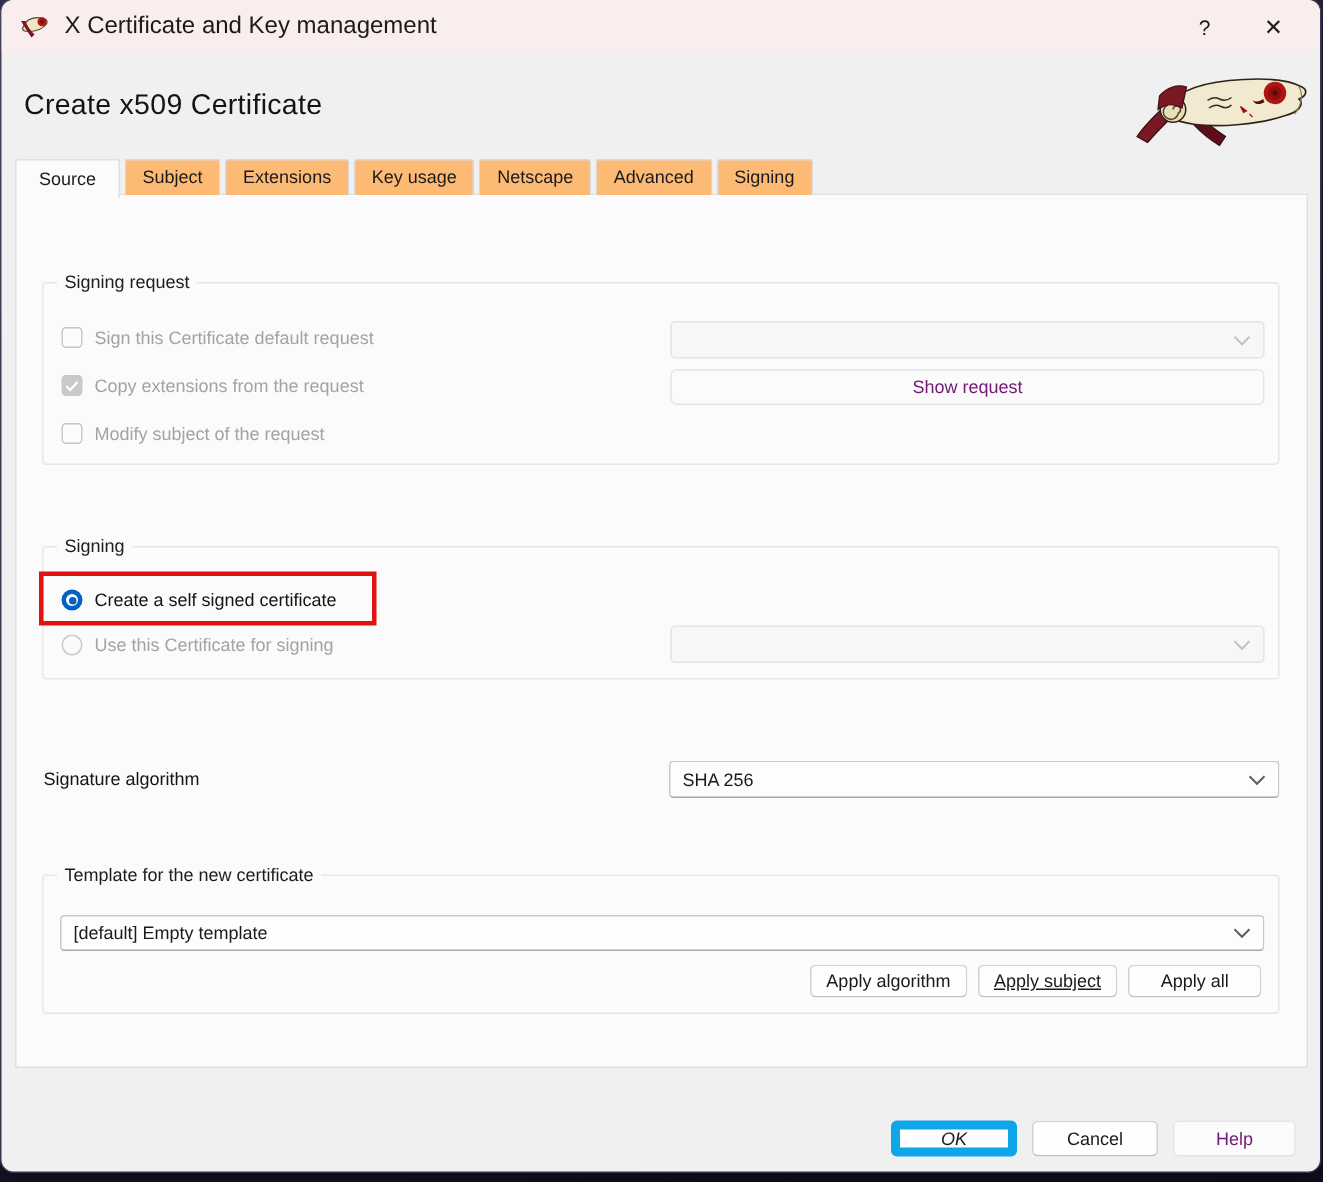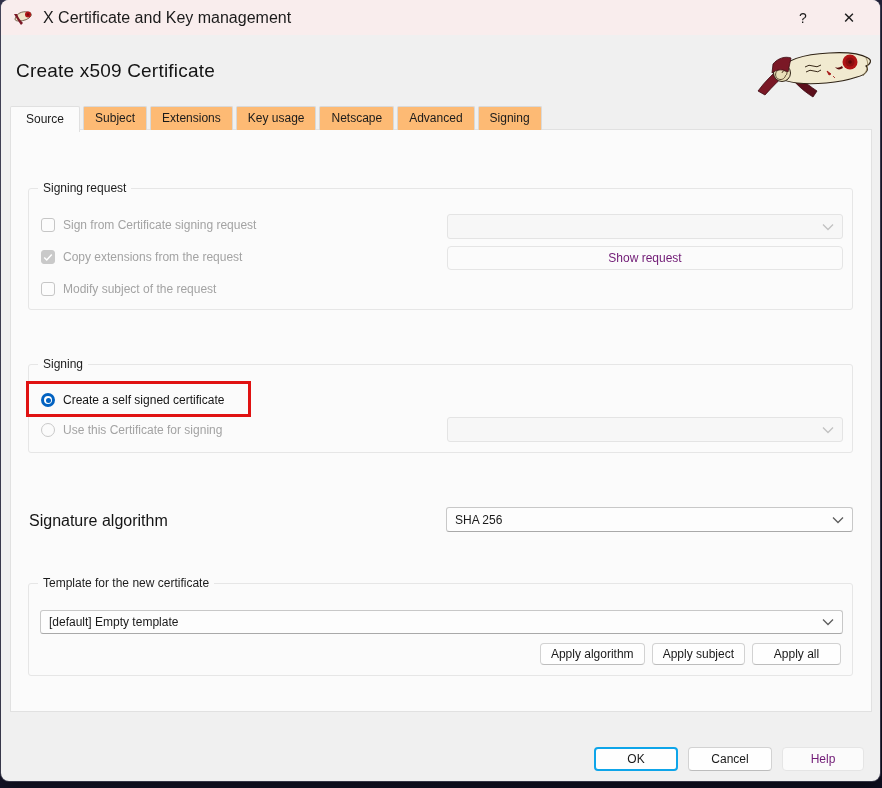--- a/index.html
+++ b/index.html
@@ -82,21 +82,21 @@
   .combo.disabled { background:#f7f7f7; border-color:#e4e4e4; color:#a8a8a8; }
   .chev { width:12px; height:8px; flex:0 0 auto; margin-left:6px; }
   .chev path { stroke:#5d5d5d; stroke-width:1.3; fill:none; }
   .combo.disabled .chev path, .btn.disabled .chev path { stroke:#c2c2c2; }
   .btn {
     background:#fefefe; border:1px solid #d2d2d2; border-bottom-color:#bdbdbd;
     border-radius:4px; font-size:12px; color:#1a1a1a; font-family:inherit;
     display:flex; align-items:center; justify-content:center; cursor:default;
   }
   .btn.disabled { background:#fbfbfb; border-color:#e5e5e5; color:#701a75; }
-  .btn.primary { border:2px solid #0ea5e9; }
+  .btn.primary { border:6px solid #0ea5e9;font-style:italic; }
   
   .highlight-box {
     position:absolute; left:15px; top:251px; width:225px; height:36px;
     border:3px solid #e01212; z-index:6; pointer-events:none;
   }
   
   .footer { position:absolute; right:16px; top:712px; display:flex; gap:10px; }
   .footer .btn { height:24px; }
 </style>
 </head>
@@ -148,21 +148,21 @@
       <div class="tab">Signing</div>
     </div>
 
     <div class="panel">
 
       <div class="group" style="left:17px; top:58px; width:825px; height:122px;">
         <div class="group-label">Signing request</div>
 
         <div class="opt-row disabled" style="left:12px; top:27px;">
           <span class="cb"></span>
-          <span class="opt-label">Sign from Certificate signing request</span>
+          <span class="opt-label">Sign this Certificate default request</span>
         </div>
 
         <div class="combo disabled" style="left:418px; top:25px; width:396px; height:25px;">
           <span class="combo-value"></span>
           <svg class="chev" viewBox="0 0 12 8">
               <path d="M1 1.5 L6 6.5 L11 1.5"></path>
             </svg>
         </div>
 
         <div class="opt-row disabled" style="left:12px; top:59px;">
@@ -198,41 +198,41 @@
         <div class="combo disabled" style="left:418px; top:52px; width:396px; height:25px;">
           <span class="combo-value"></span>
           <svg class="chev" viewBox="0 0 12 8">
               <path d="M1 1.5 L6 6.5 L11 1.5"></path>
             </svg>
         </div>
       </div>
 
       <div class="highlight-box"></div>
 
-      <div style="position:absolute; left:18px; top:382px; font-size:16px; color:#141414;">Signature algorithm</div>
+      <div style="position:absolute; left:18px; top:382px; font-size:12px; color:#141414;">Signature algorithm</div>
       <div class="combo" style="left:435px; top:377px; width:407px; height:25px;">
         <span class="combo-value">SHA 256</span>
         <svg class="chev" viewBox="0 0 12 8">
             <path d="M1 1.5 L6 6.5 L11 1.5"></path>
           </svg>
       </div>
 
       <div class="group" style="left:17px; top:453px; width:825px; height:93px;">
         <div class="group-label">Template for the new certificate</div>
 
         <div class="combo" style="left:11px; top:26px; width:803px; height:24px;">
           <span class="combo-value">[default] Empty template</span>
           <svg class="chev" viewBox="0 0 12 8">
               <path d="M1 1.5 L6 6.5 L11 1.5"></path>
             </svg>
         </div>
 
         <div style="position:absolute; right:11px; top:59px; display:flex; gap:7px;">
           <div class="btn" style="height:22px; padding:0 10px;">Apply algorithm</div>
-          <div class="btn" style="height:22px; padding:0 10px;">Apply subject</div>
+          <div class="btn" style="height:22px; padding:0 10px;text-decoration:underline;">Apply subject</div>
           <div class="btn" style="height:22px; width:89px;">Apply all</div>
         </div>
       </div>
 
     </div>
 
     <div class="footer">
       <div class="btn primary" style="width:84px;">OK</div>
       <div class="btn" style="width:84px;">Cancel</div>
       <div class="btn disabled" style="width:82px;">Help</div>

